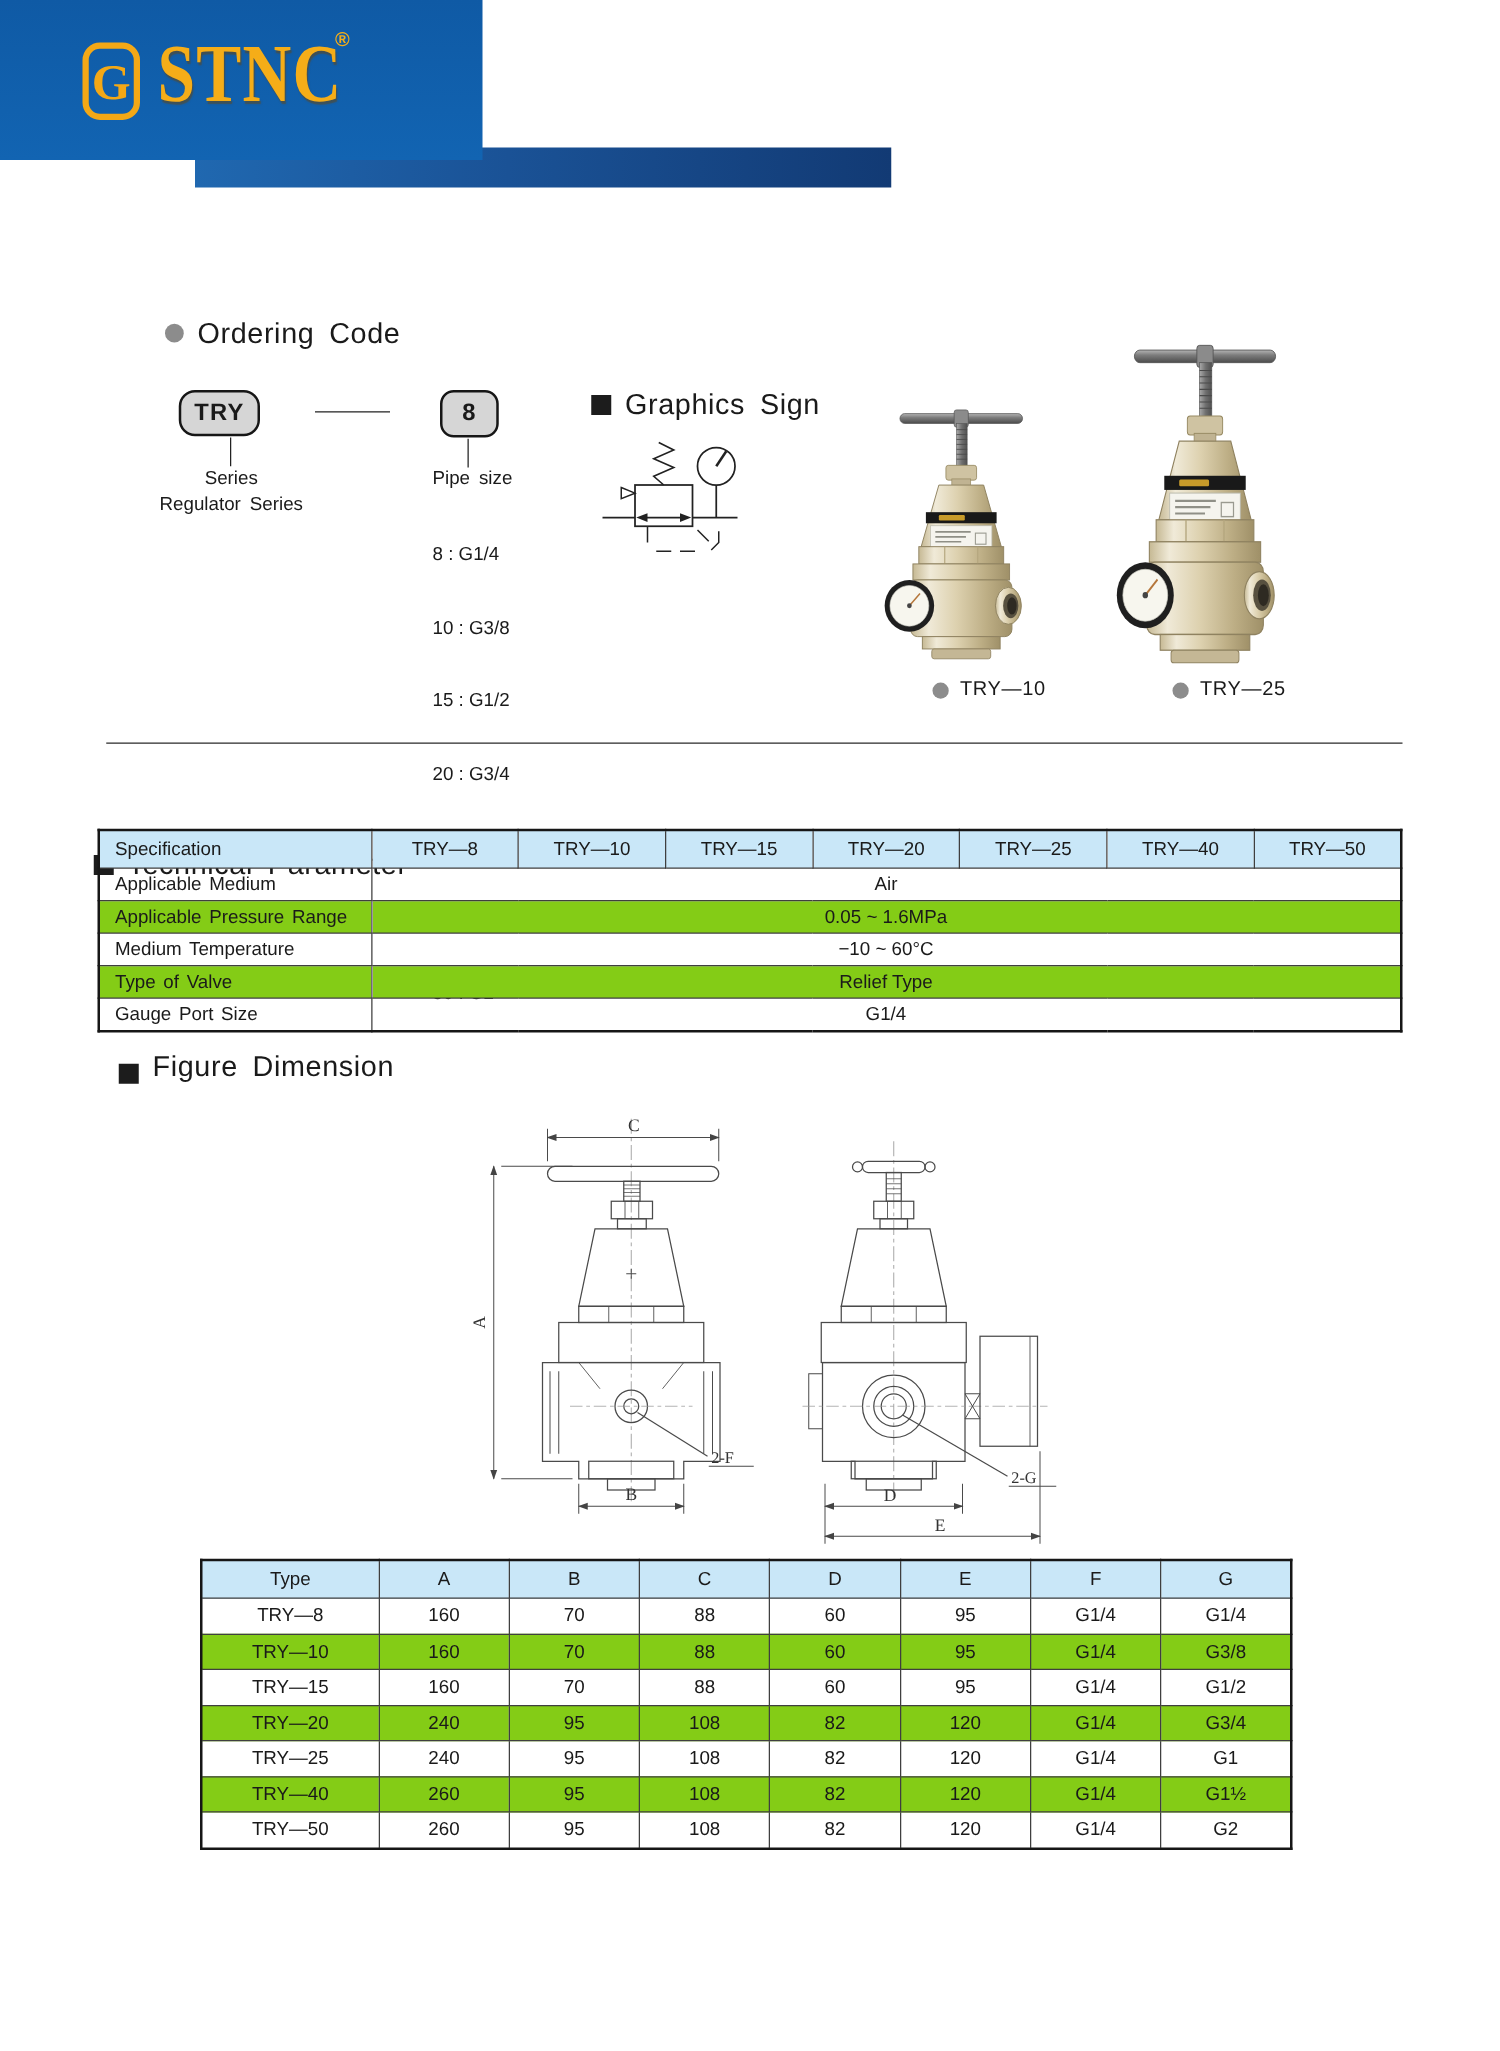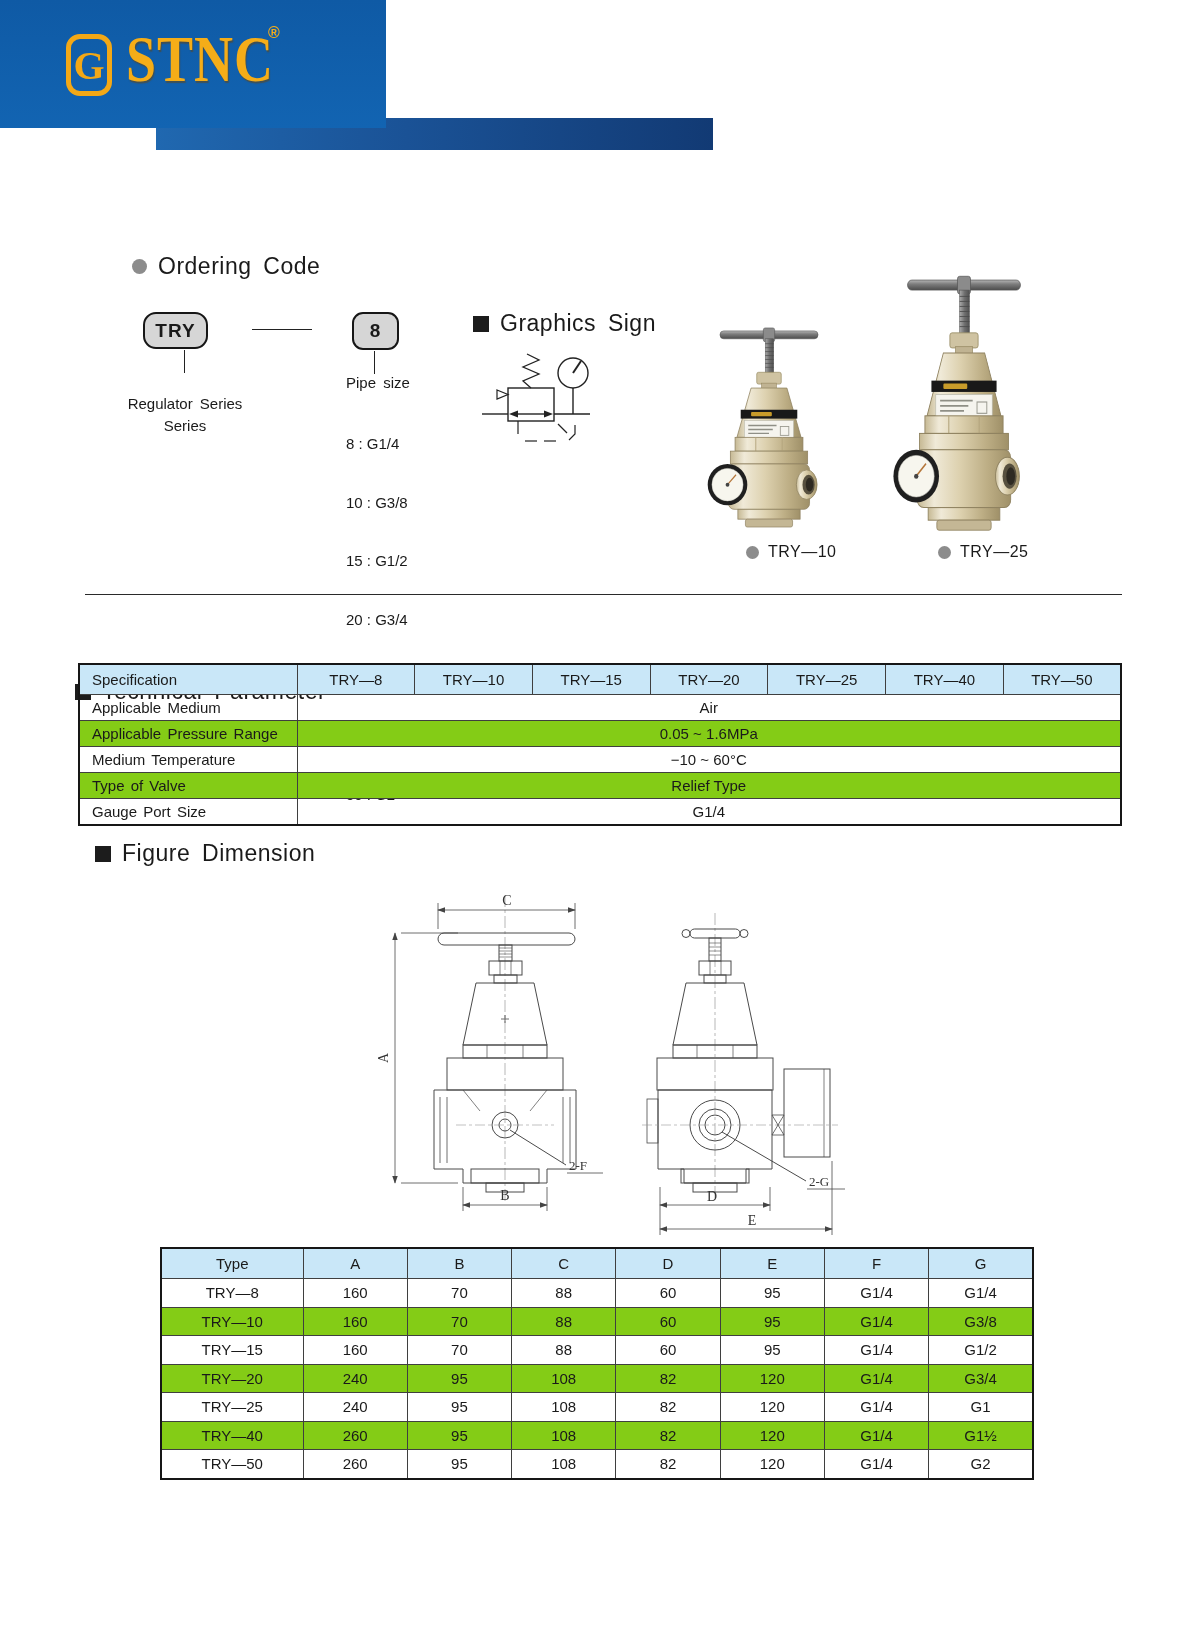--- a/index.html
+++ b/index.html
@@ -35,21 +35,21 @@
   .code-box{position:absolute;box-sizing:border-box;background:#d6d6d6;border:2.4px solid #161616;
             display:flex;align-items:center;justify-content:center;
             font-size:19px;font-weight:bold;letter-spacing:1px;}
   .try-box{left:143px;top:312px;width:65px;height:37px;border-radius:13px;}
   .size-box{left:352px;top:312px;width:47px;height:38px;border-radius:11px;}
   .conn-line{position:absolute;left:252px;top:329px;width:60px;border-top:1.6px solid #222;}
   .stem{position:absolute;border-left:1.5px solid #222;}
   .stem1{left:184px;top:350px;height:23px;}
   .stem2{left:374px;top:351px;height:23px;}
   .lbl-center{position:absolute;text-align:center;font-size:15px;word-spacing:3px;}
-  .series-l1{left:115px;top:374px;width:140px;margin-top:43px;}
+  .series-l1{left:115px;top:374px;width:140px;}
   .series-l2{left:95px;top:395px;width:180px;}
   .pipe-title{position:absolute;left:346px;top:374px;font-size:15px;word-spacing:3px;}
   .pipe-list{position:absolute;left:346px;top:395px;font-size:15px;line-height:19.5px;white-space:pre;}
   
   .photo-cap{position:absolute;display:flex;align-items:center;gap:9px;font-size:16px;letter-spacing:.5px;}
   
   .divider{position:absolute;left:85px;top:594px;width:1037px;border-top:1.8px solid #2a2a2a;}
   
   table{border-collapse:collapse;table-layout:fixed;font-size:15px;}
   .tech-table{position:absolute;left:78px;top:663px;width:1044px;border:2.6px solid #161616;}
@@ -243,21 +243,21 @@
       <td class="lbl">Type of Valve</td>
       <td colspan="7">Relief Type</td>
     </tr>
     <tr>
       <td class="lbl">Gauge Port Size</td>
       <td colspan="7">G1/4</td>
     </tr>
   </tbody>
     </table>
 
-  <div class="sec-head" style="left:95px;top:840px;">
+  <div class="sec-head" style="left:95px;top:840px;align-items:flex-end;">
     <span class="sq"></span>
     <span>Figure Dimension</span>
   </div>
 
   <svg class="drawing-svg" width="650" height="390" viewBox="0 0 650 390">
     <defs>
       <marker id="arr" viewBox="0 0 10 10" refX="9" refY="5" markerWidth="10" markerHeight="10" orient="auto-start-reverse">
         <path d="M0,1.5 L10,5 L0,8.5 z" fill="#444"></path>
       </marker>
     </defs>

